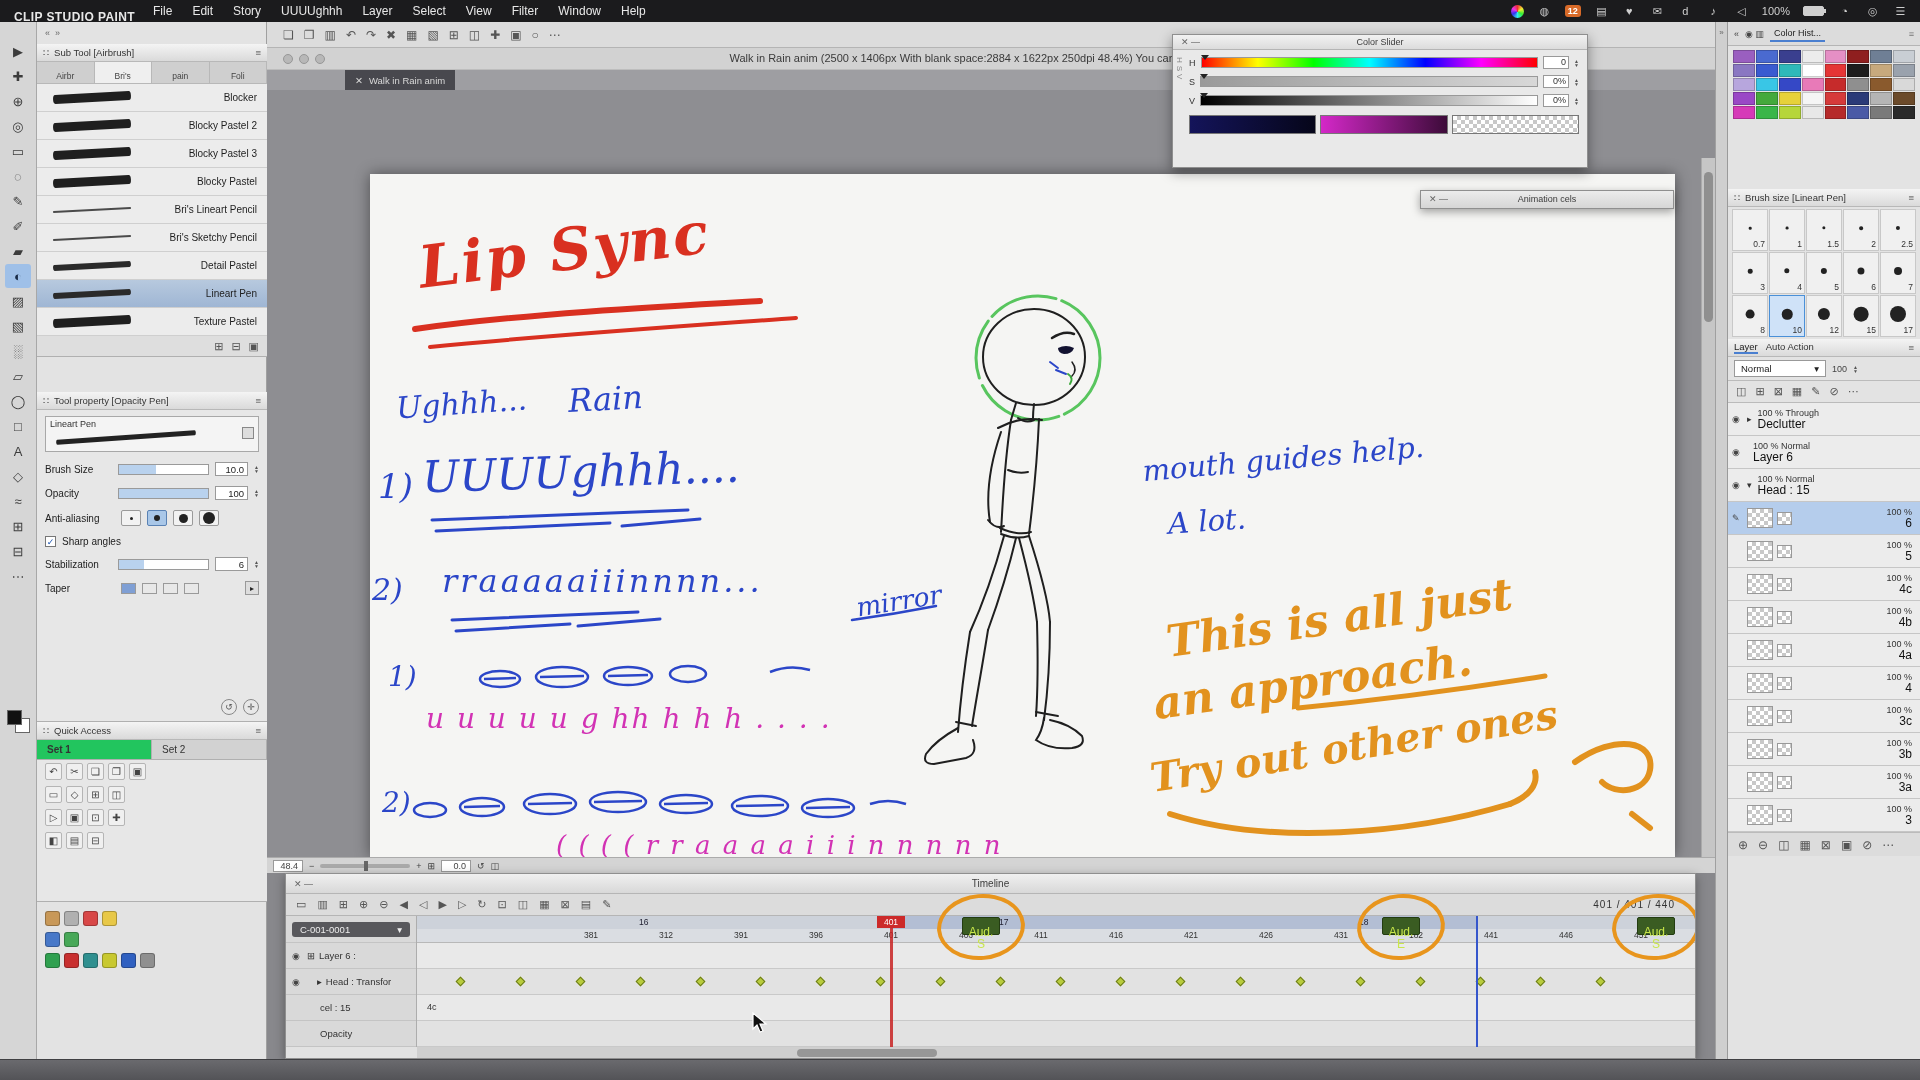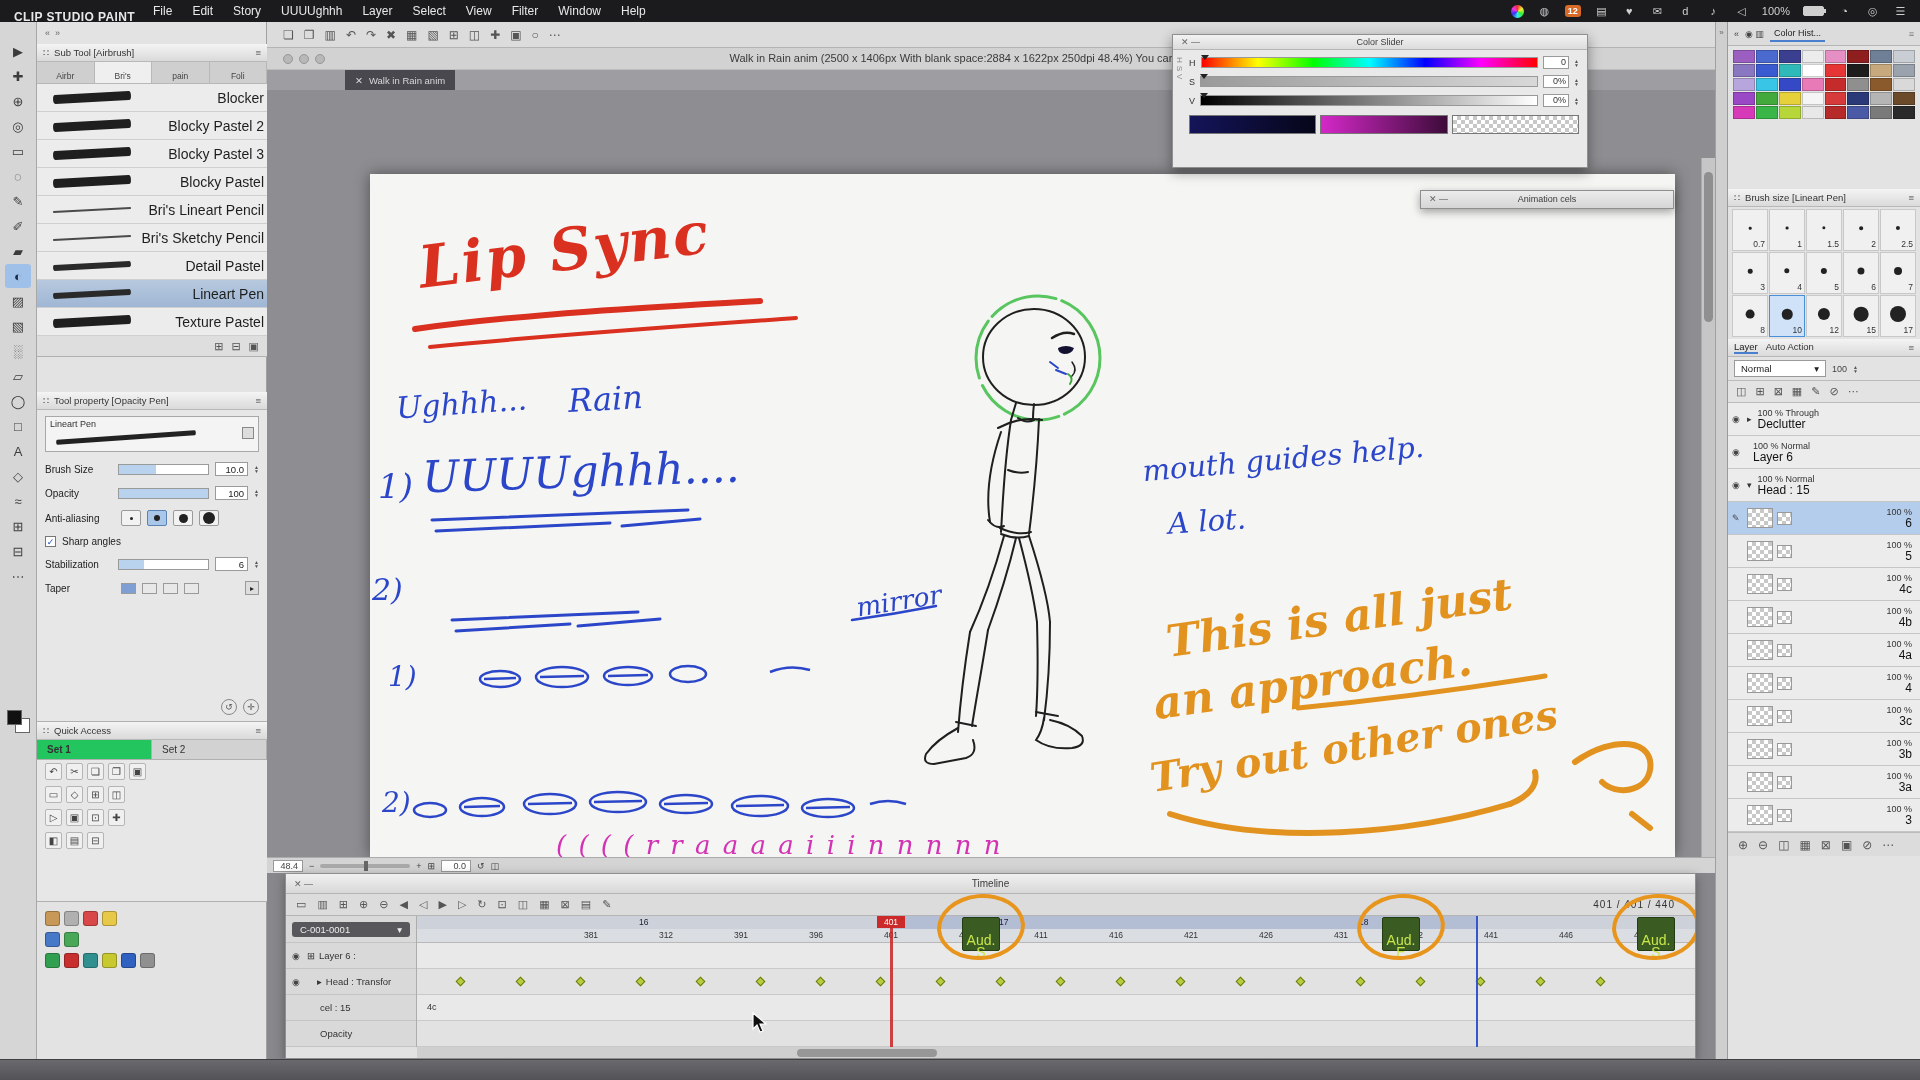--- a/index.html
+++ b/index.html
@@ -29,21 +29,21 @@
 .phead{height:18px;background:linear-gradient(#f4f4f4,#dadada);border-bottom:1px solid #b8b8b8;display:flex;align-items:center;font-size:9.5px;color:#333;padding:0 6px;gap:5px}
 .ph-m{margin-left:auto;color:#777}
 #st-tabs{display:flex;height:22px;border-bottom:1px solid #b8b8b8;background:#14b8a6}
 .sttab{flex:1;border-right:1px solid #b8b8b8;font-size:8.5px;color:#444;display:flex;align-items:flex-end;justify-content:center;padding-bottom:2px;background:#cfcfcf}
 .sttab.sel{background:#efefef}
 .brow{height:28px;display:flex;align-items:center;border-bottom:1px solid #cfcfcf;background:#ececec;position:relative}
 .brow.sel{background:linear-gradient(#b7c9de,#9fb6d4)}
 .bstroke{width:78px;height:6px;background:#2a2a2a;border-radius:4px/8px;margin-left:16px;transform:rotate(-3deg)}
 .bstroke.thin{height:2px;background:#4a4a4a}
 .bstroke.thick{height:9px;background:#1f1f1f;border-radius:5px/10px}
-.blabel{margin-left:auto;padding-right:3px;font-size:14px;color:#1e1e1e}
+.blabel{margin-left:auto;padding-right:10px;font-size:10px;color:#1e1e1e}
 .st-foot{height:20px;display:flex;justify-content:flex-end;gap:8px;align-items:center;padding-right:8px;color:#555;font-size:11px;background:#dedede}
 
 .tp-row{display:flex;align-items:center;padding:0 8px;margin-top:10px;font-size:10px;color:#222;gap:6px}
 .tp-label{width:70px}
 .slider{width:96px;height:11px;background:#fff;border:1px solid #9a9a9a;position:relative}
 .slider .fill{position:absolute;left:0;top:0;bottom:0;background:#b9d2ee}
 .tpval{width:34px;height:14px;border:1px solid #9a9a9a;background:#fff;font-size:9.5px;text-align:right;padding:1px 3px}
 .step{display:flex;flex-direction:column;font-size:5px;color:#555;line-height:4px}
 .aabtn{width:20px;height:16px;border:1px solid #9a9a9a;background:#f2f2f2;display:flex;align-items:center;justify-content:center;border-radius:2px}
 .aabtn.sel{background:#a9c7e8;border-color:#5a82b4}
@@ -102,21 +102,21 @@
 #tl-framedisp{position:absolute;right:20px;font-size:10px;color:#333;letter-spacing:1px}
 #tl-left{position:absolute;left:0;top:42px;width:131px;height:131px;background:#d9d9d9;border-right:1px solid #adadad;font-size:9.5px;color:#333}
 .tlrow{height:26px;border-bottom:1px solid #c4c4c4;display:flex;align-items:center;gap:4px;padding-left:6px}
 #tl-track{position:absolute;left:131px;top:42px;width:1280px;height:131px;background:#e6e6e6;overflow:hidden}
 #tl-sec{position:absolute;left:0;top:0;width:1280px;height:13px;background:#cdd2da}
 #tl-frm{position:absolute;left:0;top:13px;width:1280px;height:14px;background:#dadde2;border-bottom:1px solid #b8b8b8}
 .trk{position:absolute;left:0;width:1280px;height:26px;border-bottom:1px solid #c9c9c9}
 .seclab{position:absolute;top:1px;font-size:8.5px;color:#223}
 .frmlab{position:absolute;top:1px;width:26px;text-align:center;font-size:8.5px;color:#333}
 .kf{position:absolute;width:7px;height:7px;background:#b9cc3e;border:1px solid #6a7a1a;transform:rotate(45deg)}
-.marker{position:absolute;top:1px;height:12px;background:#3a5c22;color:#c8e64a;font-size:14px;line-height:12px;text-align:center;border-radius:2px;border:1px solid #233c12;padding:16px 2px}
+.marker{position:absolute;top:1px;height:12px;background:#3a5c22;color:#c8e64a;font-size:12px;line-height:12px;text-align:center;border-radius:2px;border:1px solid #233c12;padding:8px 2px}
 .anno{position:absolute;width:88px;height:66px;border:4px solid #e8951d;border-radius:50%;transform:rotate(-5deg);z-index:6}
 #tl-scroll{position:absolute;left:131px;top:173px;width:1280px;height:12px;background:#cfcfcf}
 #tl-thumb{position:absolute;left:380px;top:2px;width:140px;height:8px;background:#979797;border-radius:4px}
 
 #color-slider{position:absolute;left:1172px;top:34px;width:416px;height:134px;background:#e9e9e9;border:1px solid #8f8f8f;box-shadow:0 4px 12px rgba(0,0,0,.4);z-index:40}
 #cs-title{height:15px;background:linear-gradient(#f2f2f2,#dcdcdc);border-bottom:1px solid #b5b5b5;font-size:9px;color:#3c3c3c;text-align:center;line-height:15px;position:relative}
 .cs-row{display:flex;align-items:center;gap:5px;margin:6px 8px 0 16px;font-size:9px;color:#333}
 .cs-bar{flex:1;height:11px;border:1px solid #999;position:relative}
 .cs-bar i{position:absolute;left:-1px;top:-3px;border-left:4px solid transparent;border-right:4px solid transparent;border-top:5px solid #222}
 .bar-h{background:linear-gradient(90deg,#f00,#ff0,#0f0,#0ff,#00f,#f0f,#f00)}
@@ -496,21 +496,23 @@
             <path d="M136,442 L158,446"></path>
           </g>
         </svg>
 
         <div class="hw c-red" style="left:48px;top:42px;font-size:58px;font-weight:bold;letter-spacing:2px;transform:rotate(-7deg)">Lip Sync</div>
         <div class="hw c-blue" style="left:26px;top:212px;font-size:30px;transform:rotate(-4deg)">Ughhh...</div>
         <div class="hw c-blue" style="left:198px;top:206px;font-size:32px;transform:rotate(-3deg)">Rain</div>
         <div class="hw c-blue" style="left:8px;top:292px;font-size:34px">1)</div>
         <div class="hw c-blue" style="left:52px;top:272px;font-size:44px;transform:rotate(-2deg)">UUUUghhh....</div>
         <div class="hw c-blue" style="left:2px;top:398px;font-size:30px">2)</div>
+        <div class="hw c-blue" style="left:72px;top:388px;font-size:32px;letter-spacing:3px">rraaaaaiiinnnn...</div>
         <div class="hw c-blue" style="left:18px;top:486px;font-size:28px">1)</div>
+        <div class="hw c-mag" style="left:56px;top:528px;font-size:28px;letter-spacing:2px">u u u u u  g  hh h h h . . . .</div>
         <div class="hw c-blue" style="left:12px;top:612px;font-size:28px">2)</div>
         <div class="hw c-mag" style="left:186px;top:656px;font-size:26px;letter-spacing:2px">( ( ( (  r r a a a a i i i  n n n n n</div>
         <div class="hw c-blue" style="left:486px;top:412px;font-size:26px;transform:rotate(-9deg)">mirror</div>
         <div class="hw c-blue" style="left:772px;top:268px;font-size:29px;transform:rotate(-5deg)">mouth guides help.</div>
         <div class="hw c-blue" style="left:798px;top:330px;font-size:29px;transform:rotate(-4deg)">A lot.</div>
         <div class="hw c-org" style="left:795px;top:418px;font-size:44px;font-weight:bold;transform:rotate(-8deg)">This is all just</div>
         <div class="hw c-org" style="left:782px;top:482px;font-size:44px;font-weight:bold;transform:rotate(-8deg)">an approach.</div>
         <div class="hw c-org" style="left:778px;top:548px;font-size:40px;font-weight:bold;transform:rotate(-9deg)">Try out other ones</div>
       </div>
       <div id="vscroll">

